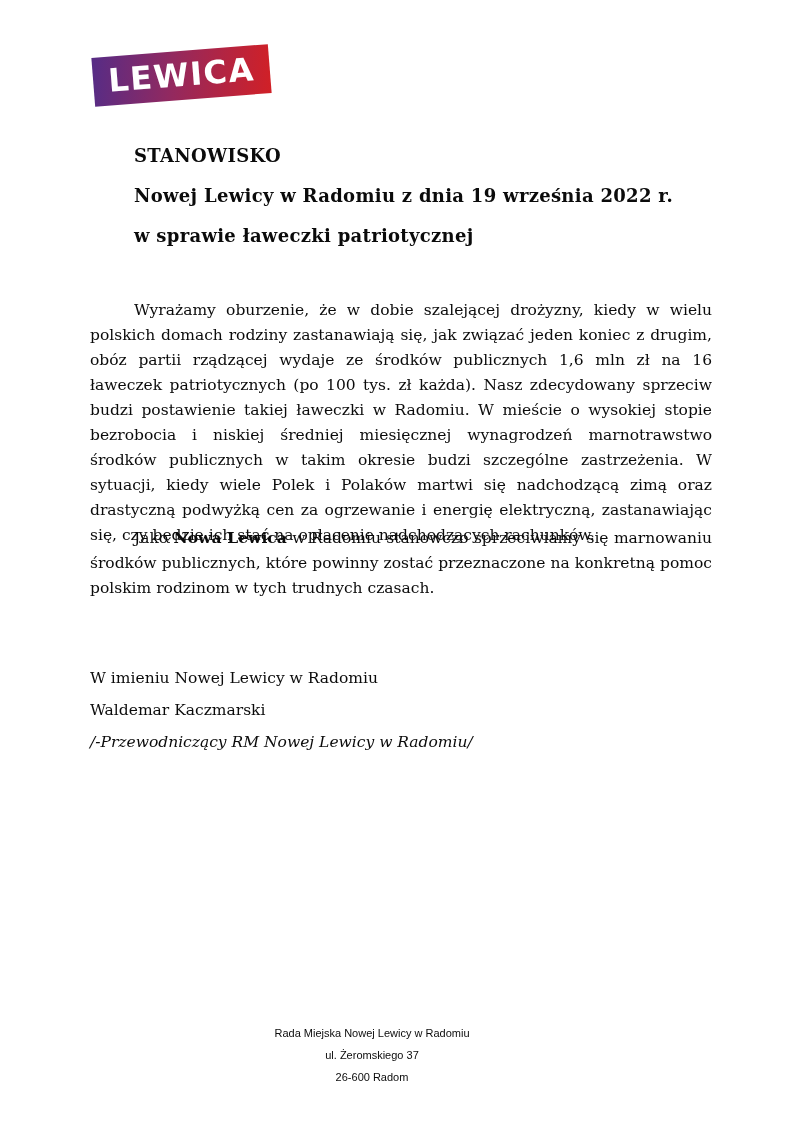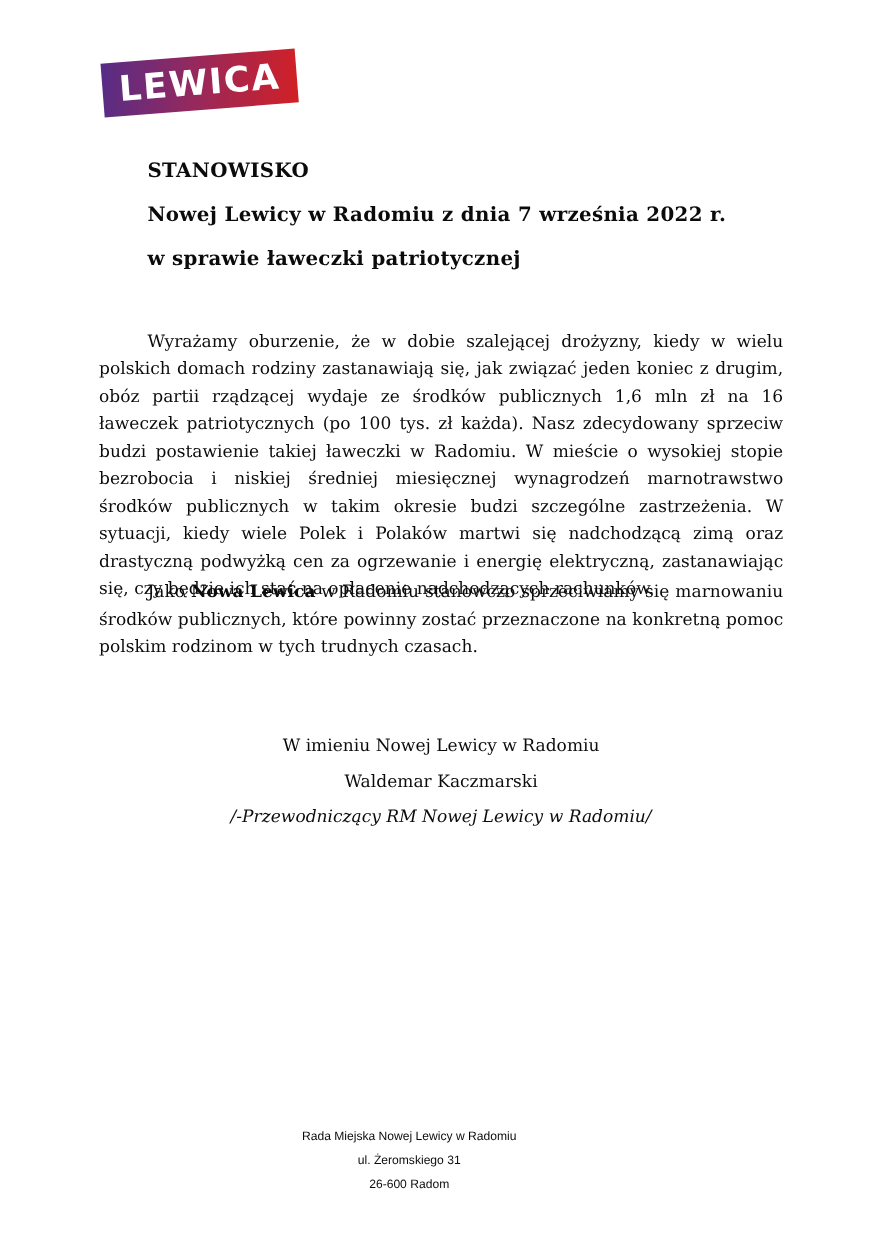--- a/index.html
+++ b/index.html
@@ -70,21 +70,21 @@
   .para-1 { top: 298px; }
   .para-2 { top: 506px; margin-top: 19px; }
   .bold-inline { font-weight: bold; }
 
   
   .signature {
     position: absolute;
     left: 90px;
     right: 82px;
     top: 662px;
-    text-align: center;
+    text-align: left;
     font-size: 15.5px;
   }
   .signature-line {
     margin: 0;
     line-height: 32px;
   }
   .signature-line.italic { font-style: italic; }
 
   
   .footer {
@@ -105,33 +105,33 @@
 <body>
 
 <div class="page">
 
   <div class="logo" style="background: linear-gradient(97deg, rgb(86, 44, 134) 0%, rgb(147, 41, 95) 45%, rgb(209, 32, 38) 100%);">
     <span class="logo-text">LEWICA</span>
   </div>
 
   <div class="title-block">
     <p class="title-line">STANOWISKO</p>
-    <p class="title-line">Nowej Lewicy w Radomiu z dnia 7 września 2022 r.</p>
+    <p class="title-line">Nowej Lewicy w Radomiu z dnia 19 września 2022 r.</p>
     <p class="title-line">w sprawie ławeczki patriotycznej</p>
   </div>
 
   <p class="para para-1">Wyrażamy oburzenie, że w dobie szalejącej drożyzny, kiedy w wielu polskich domach rodziny zastanawiają się, jak związać jeden koniec z drugim, obóz partii rządzącej wydaje ze środków publicznych 1,6 mln zł na 16 ławeczek patriotycznych (po 100 tys. zł każda). Nasz zdecydowany sprzeciw budzi postawienie takiej ławeczki w Radomiu. W mieście o wysokiej stopie bezrobocia i niskiej średniej miesięcznej wynagrodzeń marnotrawstwo środków publicznych w takim okresie budzi szczególne zastrzeżenia. W sytuacji, kiedy wiele Polek i Polaków martwi się nadchodzącą zimą oraz drastyczną podwyżką cen za ogrzewanie i energię elektryczną, zastanawiając się, czy będzie ich stać na opłacenie nadchodzących rachunków.</p>
 
   <p class="para para-2"><span>Jako </span><span class="bold-inline">Nowa Lewica</span><span> w Radomiu stanowczo sprzeciwiamy się marnowaniu środków publicznych, które powinny zostać przeznaczone na konkretną pomoc polskim rodzinom w tych trudnych czasach.</span></p>
 
   <div class="signature">
     <p class="signature-line">W imieniu Nowej Lewicy w Radomiu</p>
     <p class="signature-line">Waldemar Kaczmarski</p>
     <p class="signature-line italic">/-Przewodniczący RM Nowej Lewicy w Radomiu/</p>
   </div>
 
   <div class="footer">
     <p class="footer-line">Rada Miejska Nowej Lewicy w Radomiu</p>
-    <p class="footer-line">ul. Żeromskiego 31</p>
+    <p class="footer-line">ul. Żeromskiego 37</p>
     <p class="footer-line">26-600 Radom</p>
   </div>
 
 </div>
 
 </body></html>

